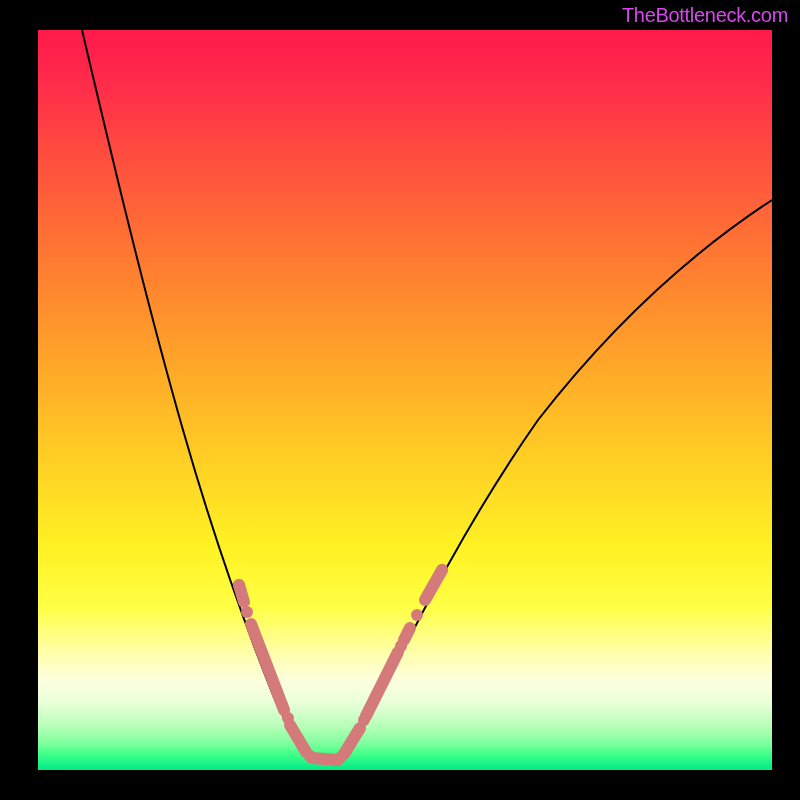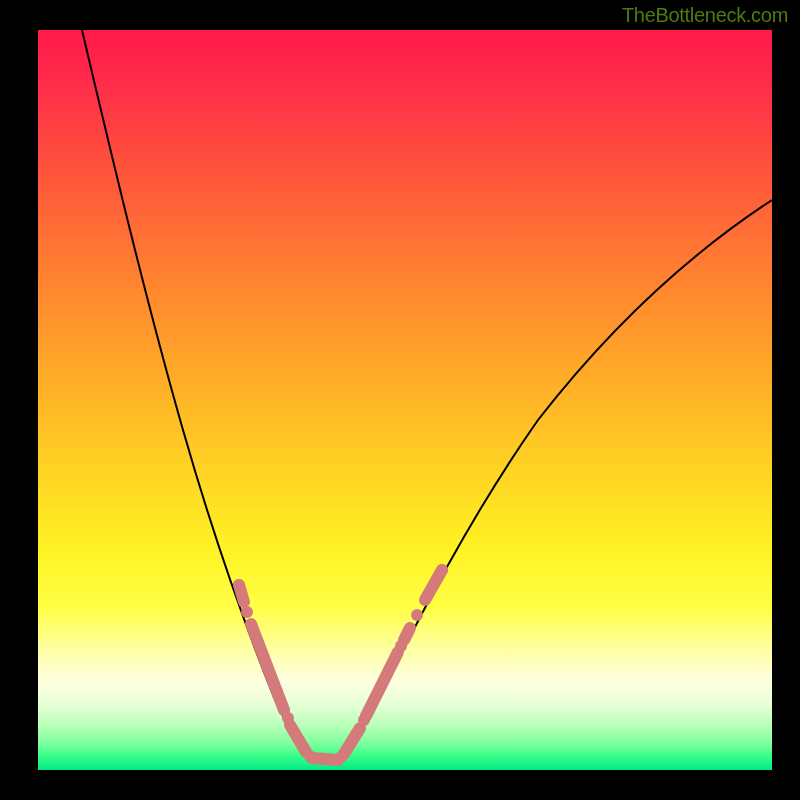--- a/index.html
+++ b/index.html
@@ -8,21 +8,21 @@
     height: 800px;
     background: #000000;
     position: relative;
     overflow: hidden;
     font-family: Arial, sans-serif;
   }
   .watermark {
     position: absolute;
     top: 4px;
     right: 12px;
-    color: #4d7c0f;
+    color: #d946ef;
     font-size: 20px;
     font-weight: 500;
     z-index: 10;
     letter-spacing: -0.3px;
   }
   .plot-area {
     position: absolute;
     left: 38px;
     top: 30px;
     width: 734px;

